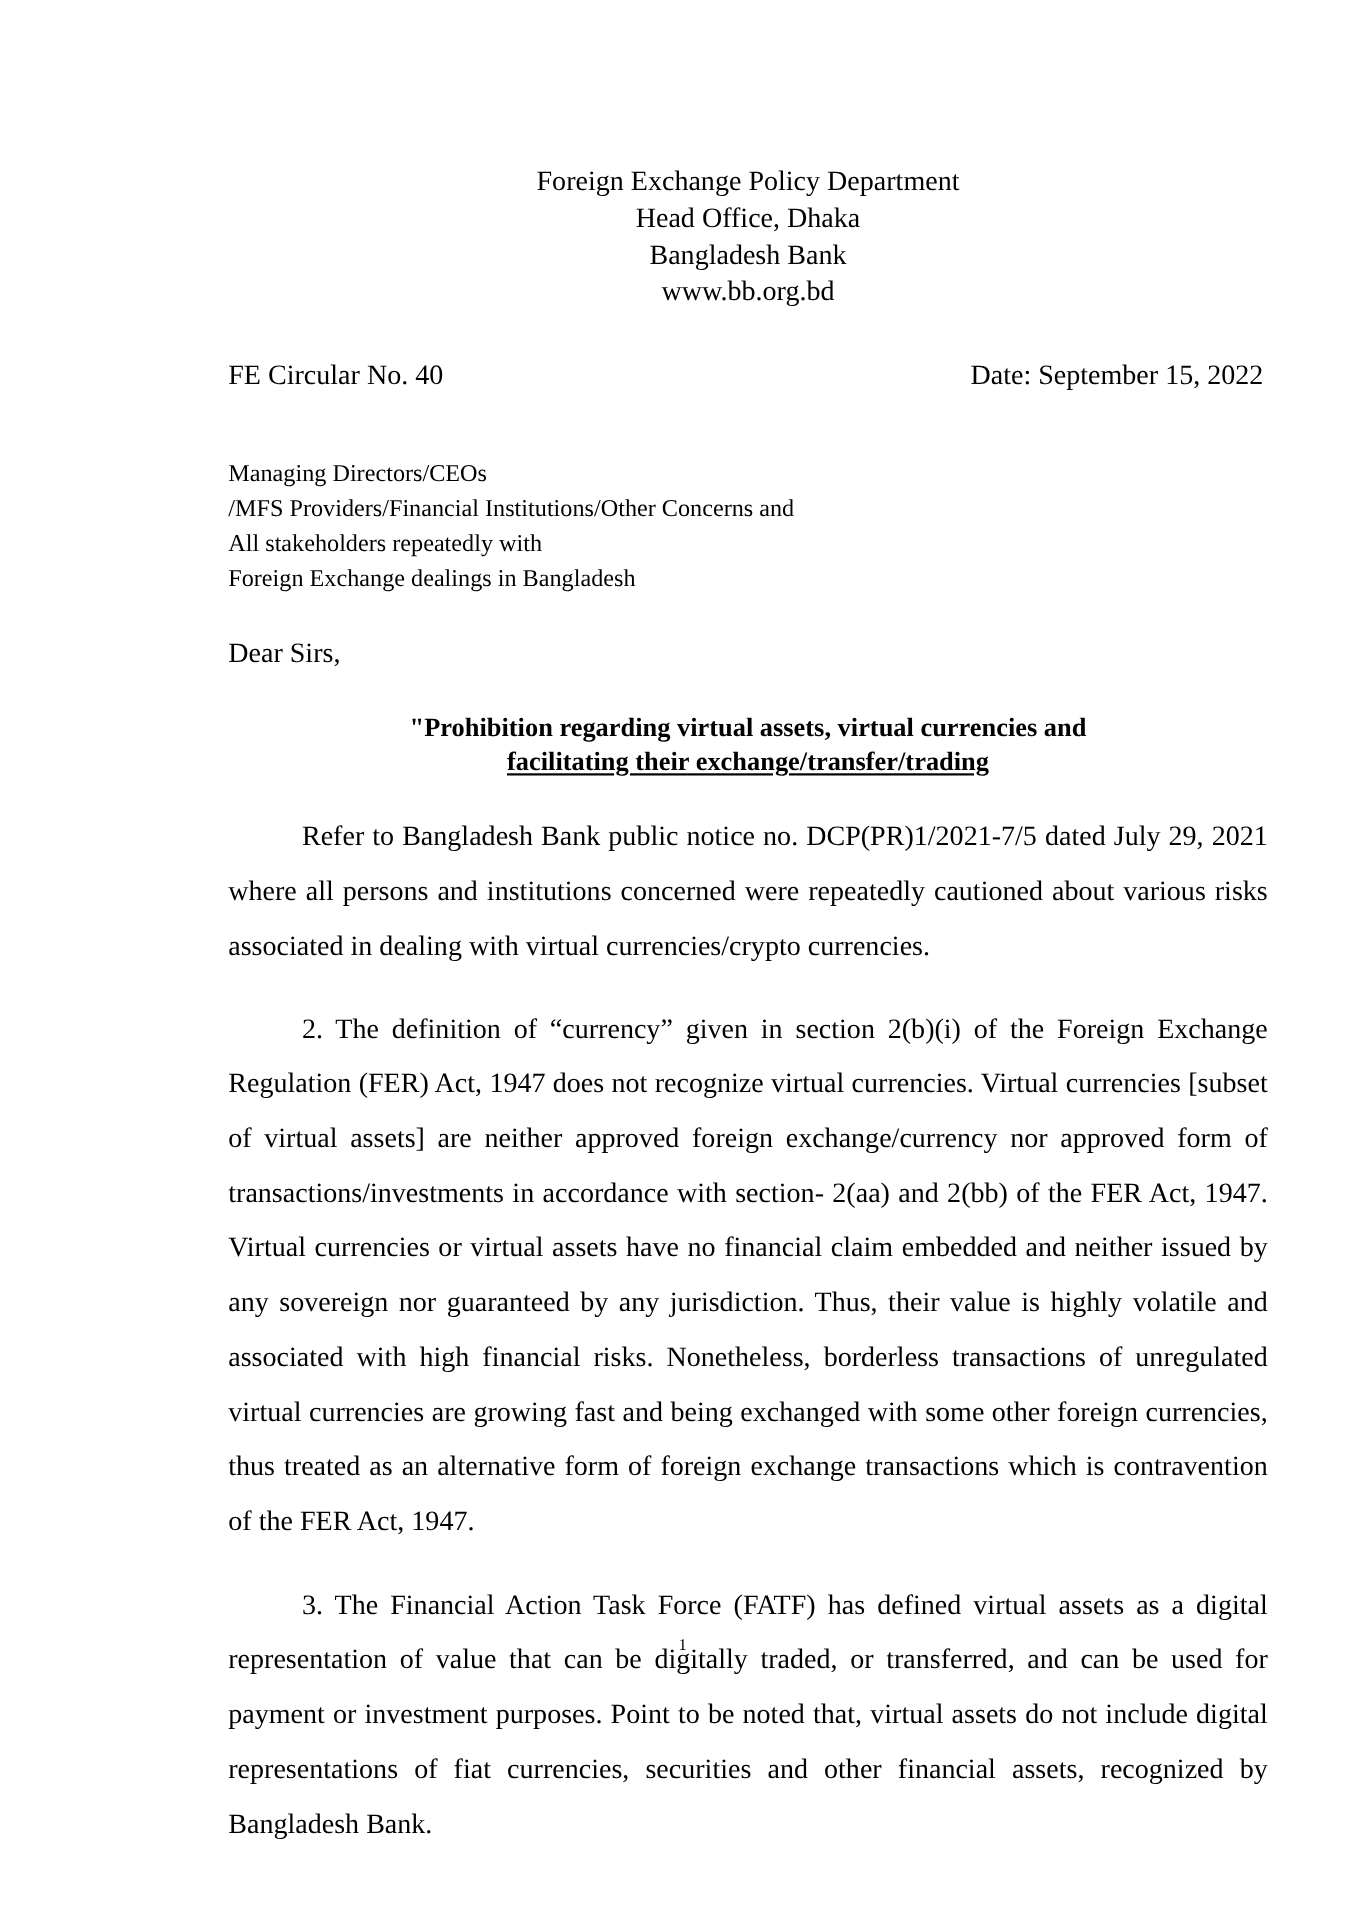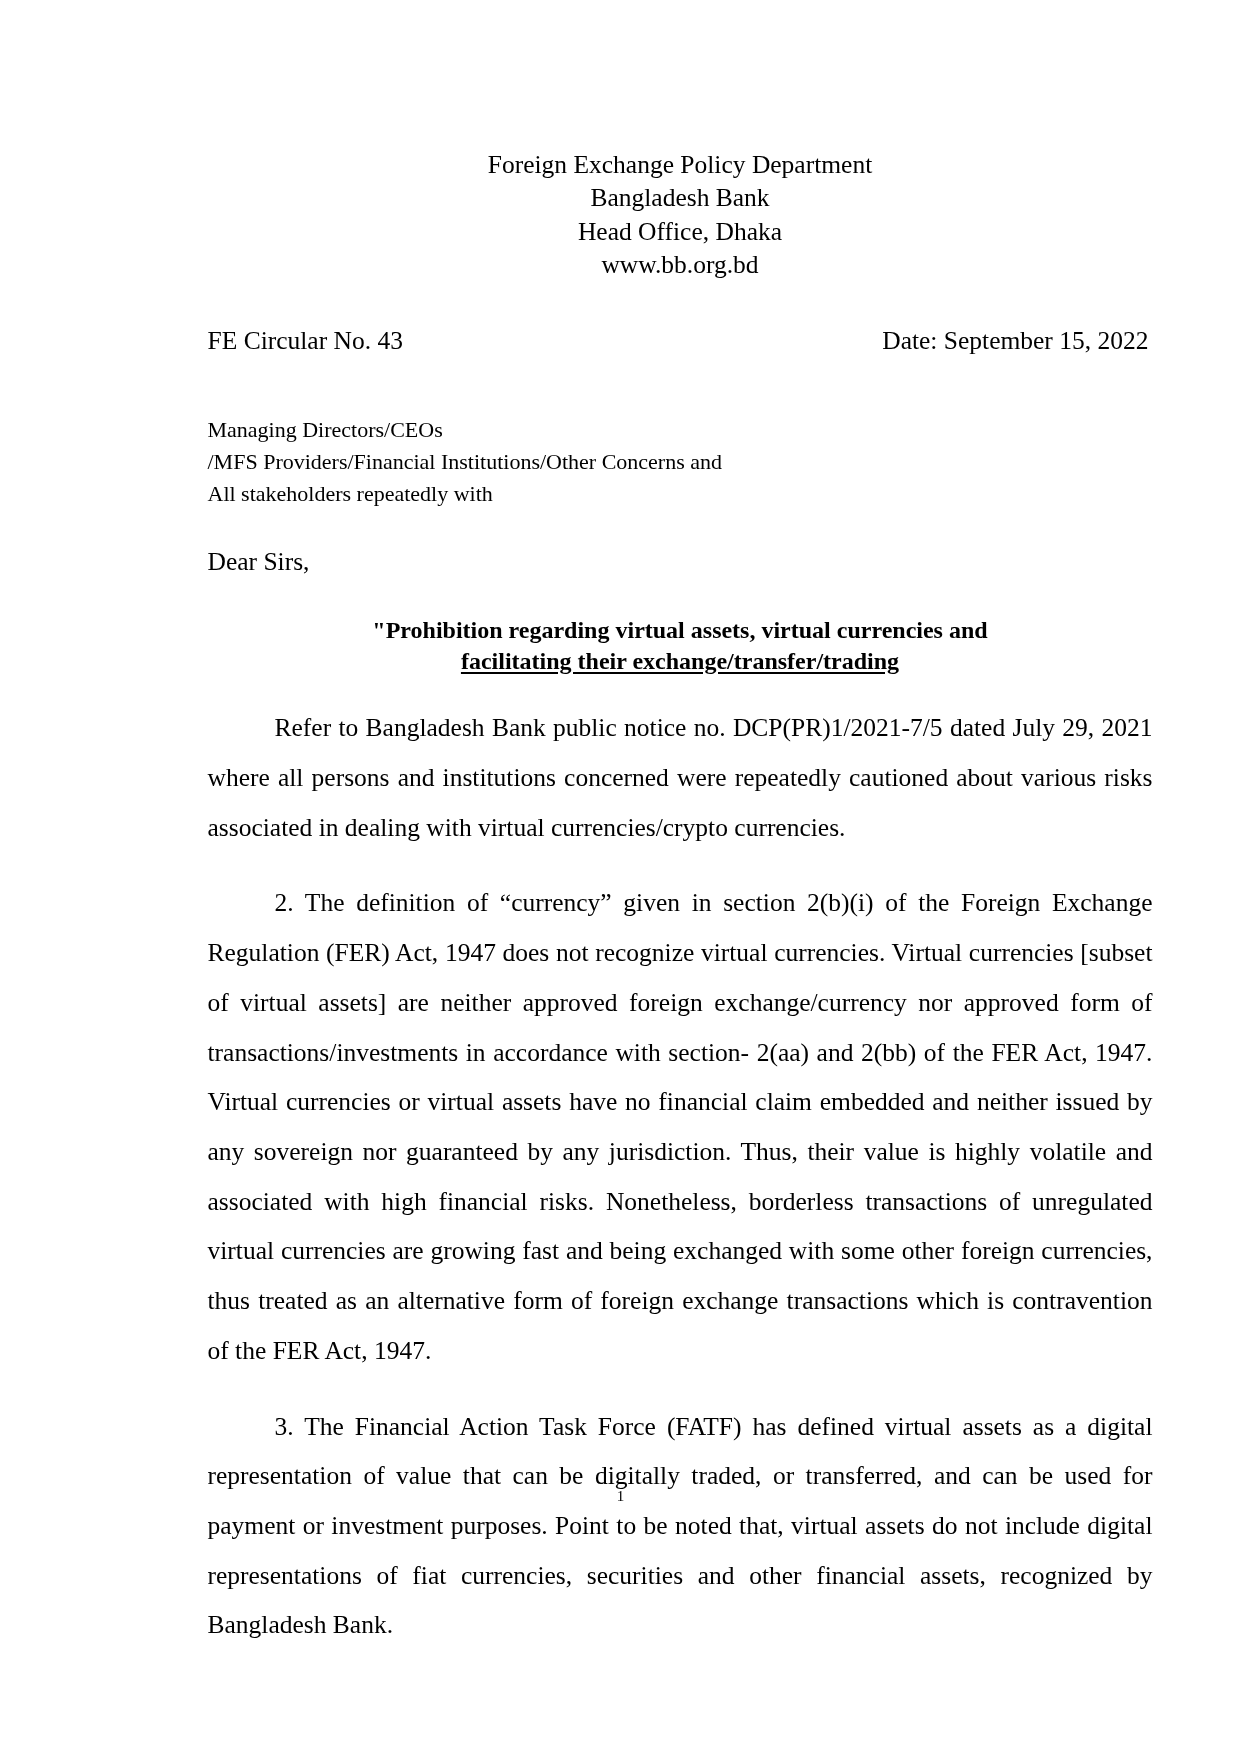--- a/index.html
+++ b/index.html
@@ -104,34 +104,35 @@
   }
 </style>
 </head>
 <body>
 
 <div class="page">
   <div class="content">
 
     <div class="letterhead">
       <div>Foreign Exchange Policy Department</div>
+      <div>Head Office, Dhaka</div>
       <div>Bangladesh Bank</div>
-      <div>Head Office, Dhaka</div>
       <div>www.bb.org.bd</div>
     </div>
 
     <div class="ref-row">
-      <div class="ref-left">FE Circular No. 43</div>
+      <div class="ref-left">FE Circular No. 40</div>
       <div class="ref-right">Date: September 15, 2022</div>
     </div>
 
     <div class="addressee">
       <div>Managing Directors/CEOs</div>
       <div>/MFS Providers/Financial Institutions/Other Concerns and</div>
       <div>All stakeholders repeatedly with</div>
+      <div>Foreign Exchange dealings in Bangladesh</div>
     </div>
 
     <div class="salutation">Dear Sirs,</div>
 
     <div class="subject">
       <span class="line-1">"Prohibition regarding virtual assets, virtual currencies and</span>
       <span class="line-2">facilitating their exchange/transfer/trading</span>
     </div>
 
     <div class="body-text">

